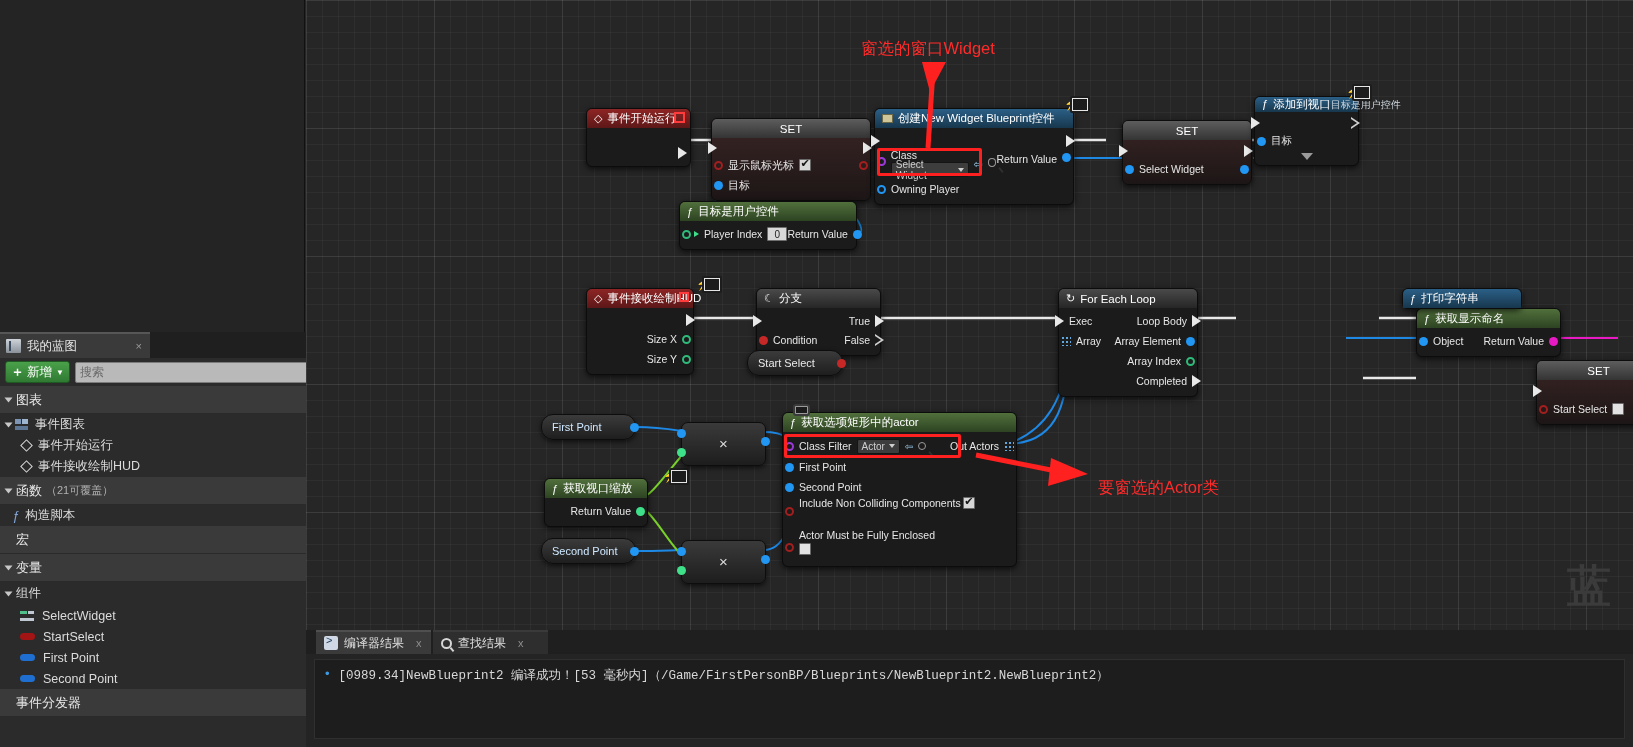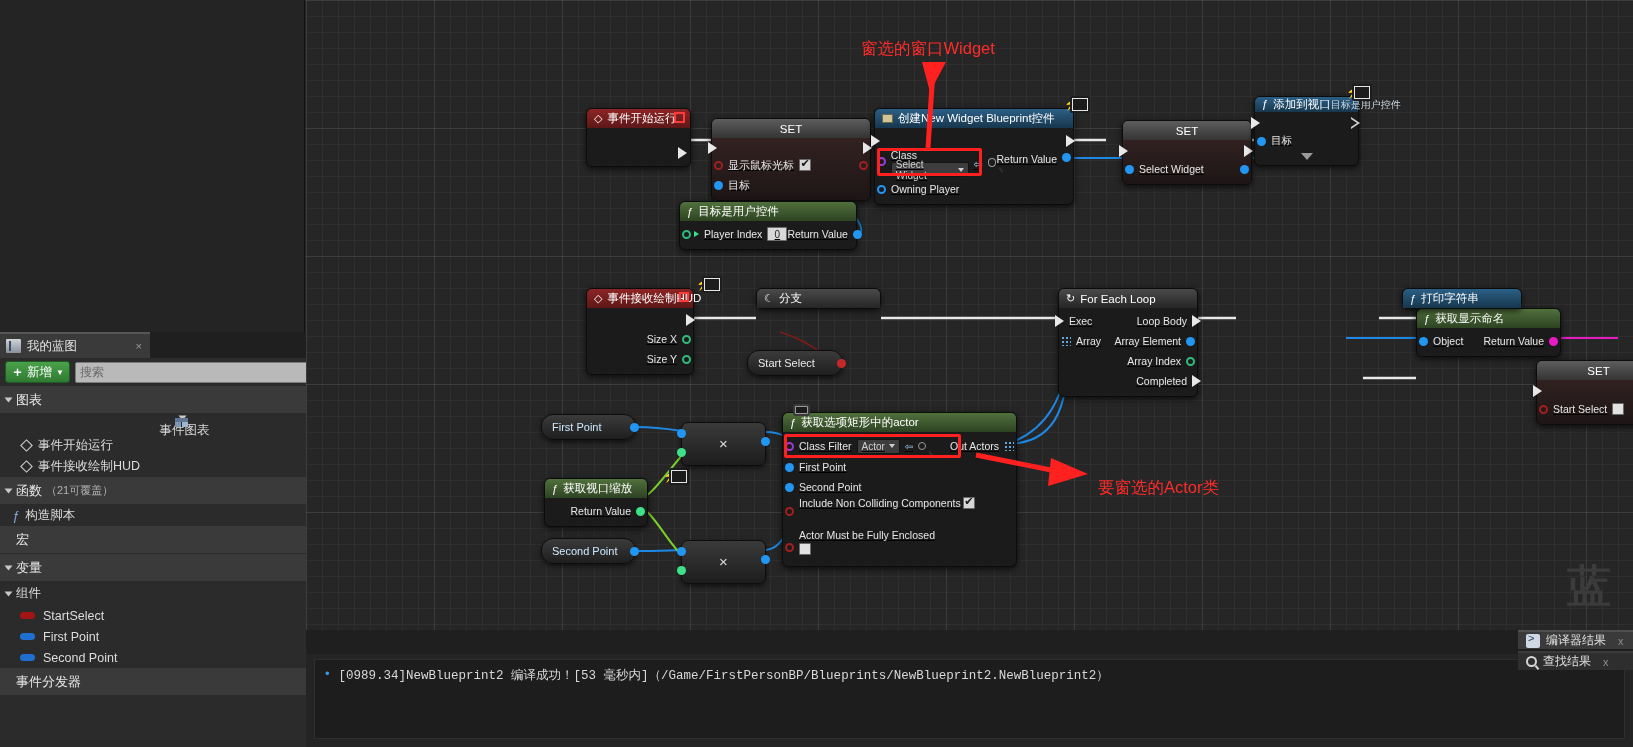--- a/index.html
+++ b/index.html
@@ -116,21 +116,21 @@
   .node .hdr.grey { background:linear-gradient(#5d5d5d,#343434); justify-content:center; }
   .node .hdr.darkgrey { background:linear-gradient(#4a4a4a,#262626); }
   .node .hdr .hico { margin-right:5px; font-size:11px; }
   .node .body { padding:3px 0 5px 0; position:relative; }
   .node.setnode { background:linear-gradient(#3a2525,#1d1616); }
 
   .hdr2 { display:block; padding:1px 7px 3px 7px; }
   .hdr2 .l1 { font-size:11.5px; color:#fff; }
   .hdr2 .l2 { font-size:10px; color:#cfd8e0; }
 
-  .pinrow { display:flex; align-items:center; height:20px; position:relative; padding:0 7px;text-decoration:underline; }
+  .pinrow { display:flex; align-items:center; height:20px; position:relative; padding:0 7px; }
   .pinrow .left { display:flex; align-items:center; gap:5px; }
   .pinrow .right { margin-left:auto; display:flex; align-items:center; gap:5px; }
   .plabel { color:#e6e6e6; font-size:11px; white-space:nowrap; }
   .plabel.sm { font-size:10.5px; }
 
   .exec { width:0;height:0; border-left:9px solid #e8e8e8;
      border-top:6px solid transparent; border-bottom:6px solid transparent; }
   .exec.hollow { border-left-color:transparent; width:9px;height:12px; border:none; position:relative;}
   .exec.hollow:before{content:""; position:absolute; left:0; top:0; width:0;height:0;
      border-left:9px solid #cfcfcf; border-top:6px solid transparent;border-bottom:6px solid transparent;}
@@ -190,21 +190,21 @@
   .dbgicon .bolt { position:absolute; left:0; top:1px; color:#f2f2f2; font-size:12px; }
 
   .hl-box { position:absolute; border:3px solid #ff2020; border-radius:2px; pointer-events:none; }
   .anno { position:absolute; color:#ff2a2a; font-size:16.5px; white-space:nowrap; }
   .watermark { position:absolute; right:22px; bottom:14px; color:#3b3b3b; font-size:44px;
      font-weight:bold; }
 
   
   #bottom { position:absolute; left:306px; top:630px; width:1327px; height:117px; background:#242424; }
   .btabs { height:24px; display:flex; align-items:flex-end; padding-left:10px; gap:2px;
-     background:#1f1f1f;flex-direction:column; }
+     background:#1f1f1f; }
   .btab { height:24px; min-width:115px; display:flex; align-items:center; padding:0 8px; gap:6px;
      background:#3a3a3a; border-top:2px solid #4f4f4f; position:relative; }
   .btab.inactive { background:#2e2e2e; border-top-color:#3a3a3a; }
   .btab .bt-label { color:#e0e0e0; font-size:12px; }
   .btab .bt-x { color:#8e8e8e; font-size:11px; margin-left:6px; }
   .bi { width:14px; height:14px; display:inline-block; position:relative; }
   .bi.console { background:#cfd8e4; border-radius:2px; }
   .bi.console:after{content:">"; position:absolute; left:2px; top:-2px; color:#23405e; font-size:11px;}
   .bi.findm { border:2px solid #d6d6d6; border-radius:50%; width:11px;height:11px; }
   .bi.findm:after{content:""; position:absolute; left:8px; top:7px; width:2px;height:5px;
@@ -245,21 +245,21 @@
         <span class="eye"></span>
         <span class="caret-sm"></span>
       </div>
     </div>
 
     <div class="sec-row">
       <span class="tri"></span>
       <span class="sec-title">图表</span>
       <span class="sec-plus">+</span>
     </div>
-    <div class="item-row" style="padding-left:6px;flex-direction:column;">
+    <div class="item-row" style="padding-left:6px;">
       <span class="tri" style="width:0;height:0;border-left:5px solid #c8c8c8;border-top:4px solid transparent;border-bottom:4px solid transparent;margin-right:4px;transform:rotate(90deg);"></span>
       <span class="gicon grid">
           <i></i>
         </span>
       <span class="lbl">事件图表</span>
     </div>
     <div class="item-row">
       <span class="diamond"></span>
       <span class="lbl">事件开始运行</span>
     </div>
@@ -285,20 +285,29 @@
     </div>
 
     <div class="sec-row">
       <span class="tri"></span>
       <span class="sec-title">变量</span>
       <span class="sec-plus">+</span>
     </div>
     <div class="item-row" style="padding-left:6px;height:23px;">
       <span class="tri" style="width:0;height:0;border-left:5px solid #c8c8c8;border-top:4px solid transparent;border-bottom:4px solid transparent;margin-right:5px;transform:rotate(90deg);"></span>
       <span class="lbl">组件</span>
+    </div>
+    <div class="item-row">
+      <span class="wicon">
+          <b></b>
+          <s></s>
+          <i></i>
+        </span>
+      <span class="lbl">SelectWidget</span>
+      <span class="eye-right"></span>
     </div>
     <div class="item-row">
       <span class="swatch" style="background:#a31414;"></span>
       <span class="lbl">StartSelect</span>
       <span class="eye-right"></span>
     </div>
     <div class="item-row">
       <span class="swatch" style="background:#1f6fd0;"></span>
       <span class="lbl">First Point</span>
       <span class="eye-right"></span>
@@ -543,20 +552,39 @@
     <div class="dbgicon" style="left:390px; top:276px;">
       <span class="bolt">⚡</span>
       <span class="scr"></span>
     </div>
 
     <div class="node" style="left:450px; top:288px; width:125px;">
       <div class="hdr darkgrey">
         <span class="hico">☾</span>
         <span>分支</span>
       </div>
+      <div class="body">
+        <div class="pinrow" style="height:19px;">
+          <span class="exec" style="margin-left:-11px;"></span>
+          <span class="right">
+            <span class="plabel sm">True</span>
+            <span class="exec" style="margin-right:-11px;"></span>
+          </span>
+        </div>
+        <div class="pinrow">
+          <span class="left">
+            <span class="dot redf" style="margin-left:-5px;"></span>
+            <span class="plabel sm">Condition</span>
+          </span>
+          <span class="right">
+            <span class="plabel sm">False</span>
+            <span class="exec hollow" style="margin-right:-11px;"></span>
+          </span>
+        </div>
+      </div>
     </div>
 
     <div class="ref-node" style="left:441px; top:350px; width:96px;">
       <span class="rl" style="color:#e8e8e8;">Start Select</span>
       <span class="dot redf rdot"></span>
     </div>
 
     <div class="node" style="left:752px; top:288px; width:140px;">
       <div class="hdr darkgrey">
         <span class="hico">↻</span>

